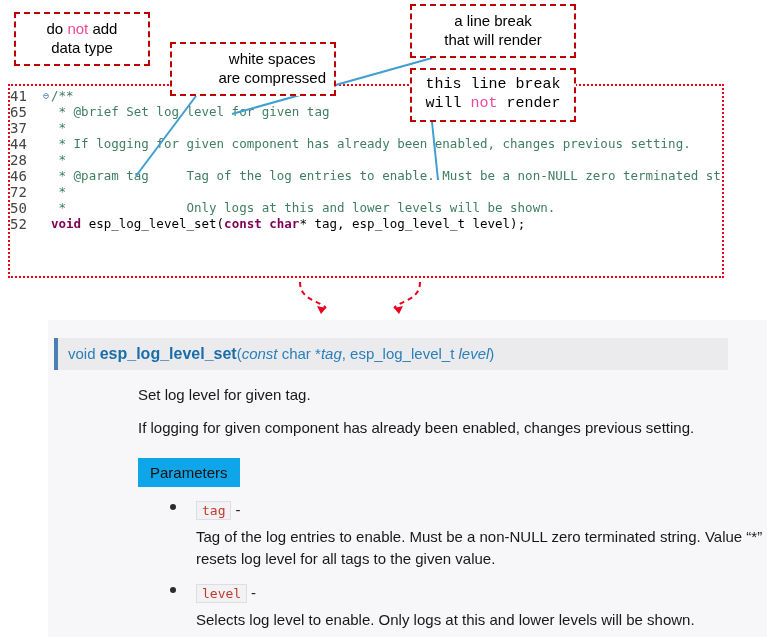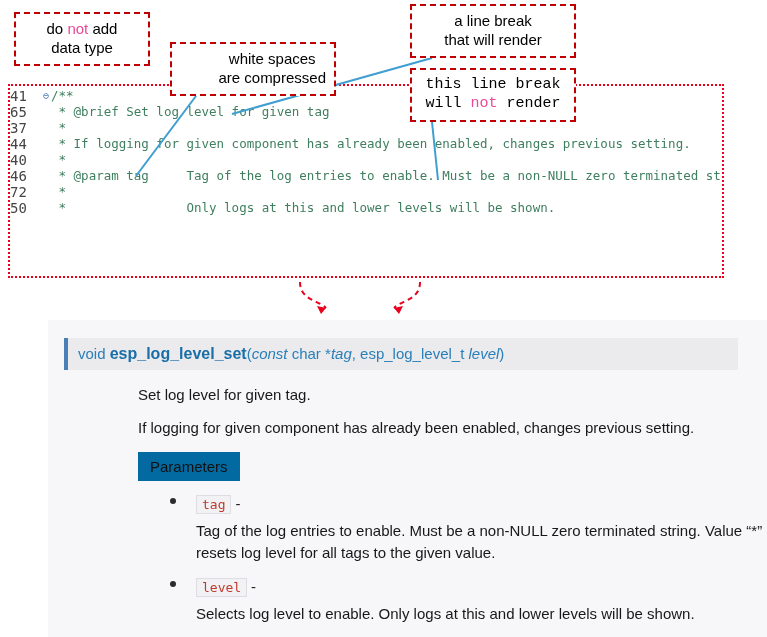--- a/index.html
+++ b/index.html
@@ -146,21 +146,21 @@
     top: 320px;
     width: 719px;
     height: 317px;
     background: #f7f7f9;
     box-sizing: border-box;
     z-index: 10;
     font-family: "Liberation Sans", sans-serif;
     color: #1a1a1a;
   }
   #doc-sig {
-    margin: 18px 0 0 16px;
+    margin: 18px 0 0 6px;
     width: 674px;
     background: #ebebee;
     border-left: 4px solid #4b7fb5;
     padding: 7px 10px;
     box-sizing: border-box;
     font-size: 15px;
     color: #1f6fa8;
     font-weight: normal;
   }
   #doc-sig .sig-name {
@@ -182,23 +182,23 @@
   #doc-sig .sig-punct {
     color: #2a7fb8;
   }
   .doc-para {
     margin: 16px 0 0 90px;
     font-size: 15px;
     color: #181818;
     width: 640px;
   }
   #params-head {
-    margin: 16px 0 0 90px;
+    margin: 22px 0 0 90px;
     display: inline-block;
-    background: #0369a1;
+    background: #0ea5e9;
     padding: 6px 12px;
     font-size: 15px;
     color: #111111;
   }
   .param-item {
     margin: 14px 0 0 122px;
     width: 620px;
     position: relative;
   }
   .param-bullet {
@@ -281,38 +281,41 @@
 
     <div class="code-line">
       <span class="ln">37</span><span class="fold"></span><span class="code-text cmt"> *</span>
     </div>
 
     <div class="code-line">
       <span class="ln">44</span><span class="fold"></span><span class="code-text cmt"> * If logging for given component has already been enabled, changes previous setting.</span>
     </div>
 
     <div class="code-line">
-      <span class="ln">40</span><span class="fold"></span><span class="code-text cmt"> *</span>
+      <span class="ln">28</span><span class="fold"></span><span class="code-text cmt"> *</span>
     </div>
 
     <div class="code-line">
       <span class="ln">46</span><span class="fold"></span><span class="code-text cmt"> * @param tag     Tag of the log entries to enable. Must be a non-NULL zero terminated string.</span>
     </div>
 
 
     <div class="code-line">
       <span class="ln">72</span><span class="fold"></span><span class="code-text cmt"> *</span>
     </div>
 
 
     <div class="code-line">
       <span class="ln">50</span><span class="fold"></span><span class="code-text cmt"> *                Only logs at this and lower levels will be shown.</span>
     </div>
 
 
+    <div class="code-line">
+      <span class="ln">52</span><span class="fold"></span><span class="code-text"><span class="kw">void</span><span class="plain"> esp_log_level_set(</span><span class="kw">const</span><span class="kw"> char</span><span class="plain">* tag, esp_log_level_t level);</span></span>
+    </div>
 
   </div>
 
   <div id="doc-panel">
 
     <div id="doc-sig">
       <span class="sig-type">void </span><span class="sig-name">esp_log_level_set</span><span class="sig-punct">(</span><span class="sig-kw">const</span><span class="sig-type"> char </span><span class="sig-punct">*</span><span class="sig-arg">tag</span><span class="sig-punct">, </span><span class="sig-type">esp_log_level_t </span><span class="sig-arg">level</span><span class="sig-punct">)</span>
     </div>
 
     <div class="doc-para">Set log level for given tag.</div>

